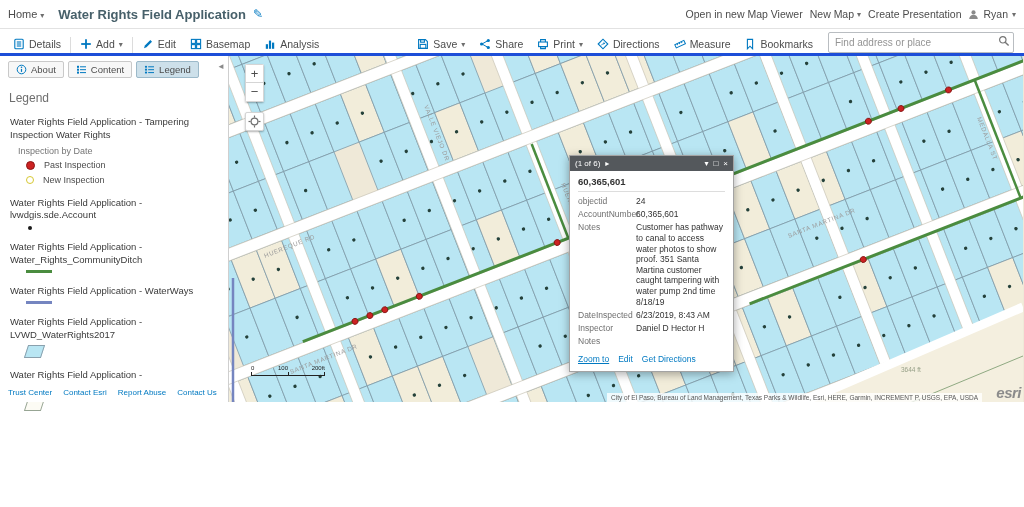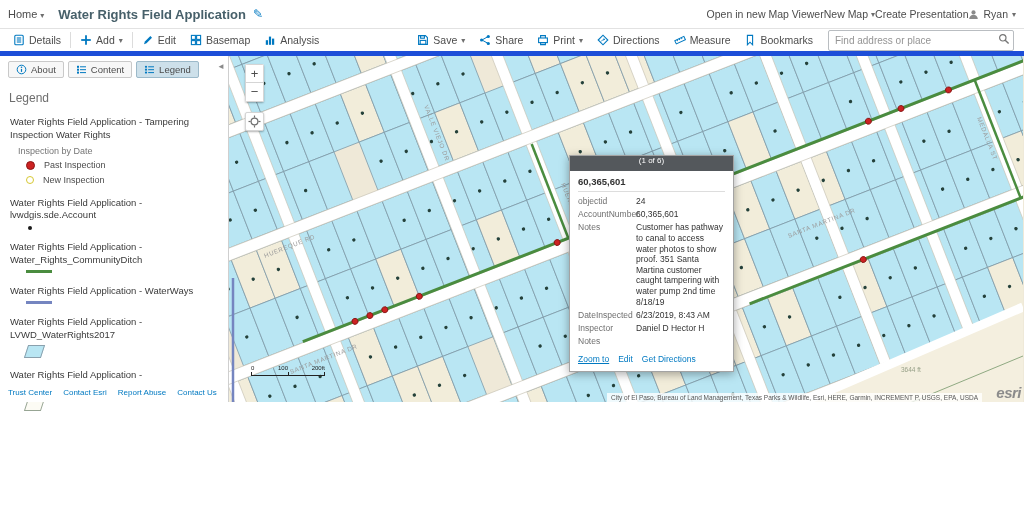--- a/index.html
+++ b/index.html
@@ -5,26 +5,26 @@
   html,body{margin:0;padding:0;}
   body{width:1024px;height:507px;overflow:hidden;font-family:"Liberation Sans",sans-serif;background:#fff;color:#4c4c4c;}
   .app{position:relative;width:1024px;height:507px;}
 
   
   .header{height:29px;display:flex;align-items:center;border-bottom:1px solid #e2e2e2;padding:0 8px;box-sizing:border-box;}
   .home{font-size:11px;color:#4c4c4c;cursor:pointer;display:flex;align-items:flex-end;gap:3px;}
   .chev{font-size:8px;color:#6e6e6e;}
   .doc-title{font-size:13px;color:#47606a;margin-left:14px;font-weight:bold;}
   .title-pencil{color:#0079c1;font-size:12px;margin-left:7px;cursor:pointer;}
-  .header-right{margin-left:auto;display:flex;align-items:center;gap:0;font-size:10.5px;color:#4c4c4c;}
+  .header-right{margin-left:auto;display:flex;align-items:center;gap:7px;font-size:10.5px;color:#4c4c4c;}
   .hlink{cursor:pointer;display:flex;align-items:center;gap:3px;}
   .user{display:flex;align-items:center;gap:4px;cursor:pointer;}
 
   
-  .toolbar{height:27px;display:flex;align-items:center;border-bottom:5px solid #1d4ed8;padding:0 6px;box-sizing:border-box;background:#fff;}
+  .toolbar{height:27px;display:flex;align-items:flex-end;border-bottom:3px solid #1d4ed8;padding:0 6px;box-sizing:border-box;background:#fff;}
   .tbtn{display:flex;align-items:center;gap:4px;font-size:10.5px;color:#4c4c4c;padding:3px 7px;cursor:pointer;white-space:nowrap;}
   .tbtn svg{display:block;}
   .tsep{width:1px;height:16px;background:#dcdcdc;margin:0 2px;}
   .spacer{margin-left:auto;}
   .searchbox{position:relative;margin:0 4px 0 8px;}
   .searchbox input{width:158px;height:17px;border:1px solid #b9bdc1;border-radius:2px;font-size:10px;padding:1px 20px 1px 6px;color:#333;font-family:"Liberation Sans",sans-serif;}
   .searchbox input::placeholder{color:#949494;}
   .search-ic{position:absolute;right:4px;top:3px;}
 
   
@@ -62,21 +62,21 @@
   .sb-labels{display:flex;justify-content:space-between;font-size:6px;color:#222;margin-bottom:1px;}
   .sb-bar{display:flex;height:4px;}
   .sb-bar i{flex:1;border-left:1.5px solid #222;border-bottom:1.5px solid #222;}
   .sb-bar i:last-child{border-right:1.5px solid #222;}
 
   .attribution{position:absolute;right:42px;bottom:0;font-size:6.5px;color:#555;background:rgba(255,255,255,.78);padding:1px 4px;white-space:nowrap;}
   .esri-logo{position:absolute;right:3px;bottom:1px;font-size:15px;font-weight:bold;font-style:italic;color:#8b8b8b;letter-spacing:-.5px;}
 
   
   .popup{position:absolute;left:340px;top:99px;width:163px;background:#fff;border:1px solid #a3a3a3;box-shadow:0 2px 9px rgba(0,0,0,.35);font-size:8.5px;}
-  .popup-head{height:15px;background:#54585c;color:#fff;display:flex;align-items:center;padding:0 5px;gap:5px;flex-direction:column;}
+  .popup-head{height:15px;background:#54585c;color:#fff;display:flex;align-items:center;padding:0 5px;gap:5px;}
   .popup-pager{font-size:8px;}
   .ph-ic{cursor:pointer;font-size:8px;line-height:15px;}
   .ph-right{margin-left:auto;display:flex;gap:5px;}
   .popup-body{padding:5px 8px 7px;}
   .popup-title{font-size:9.5px;font-weight:bold;color:#323232;padding-bottom:4px;border-bottom:1px solid #ddd;margin-bottom:4px;}
   .prow{display:flex;margin-bottom:2.5px;line-height:1.25;}
   .pk{width:58px;flex-shrink:0;color:#707070;}
   .pv{flex:1;color:#323232;}
   .plinks{margin-top:7px;display:flex;gap:9px;}
   .plink{color:#0079c1;cursor:pointer;}

